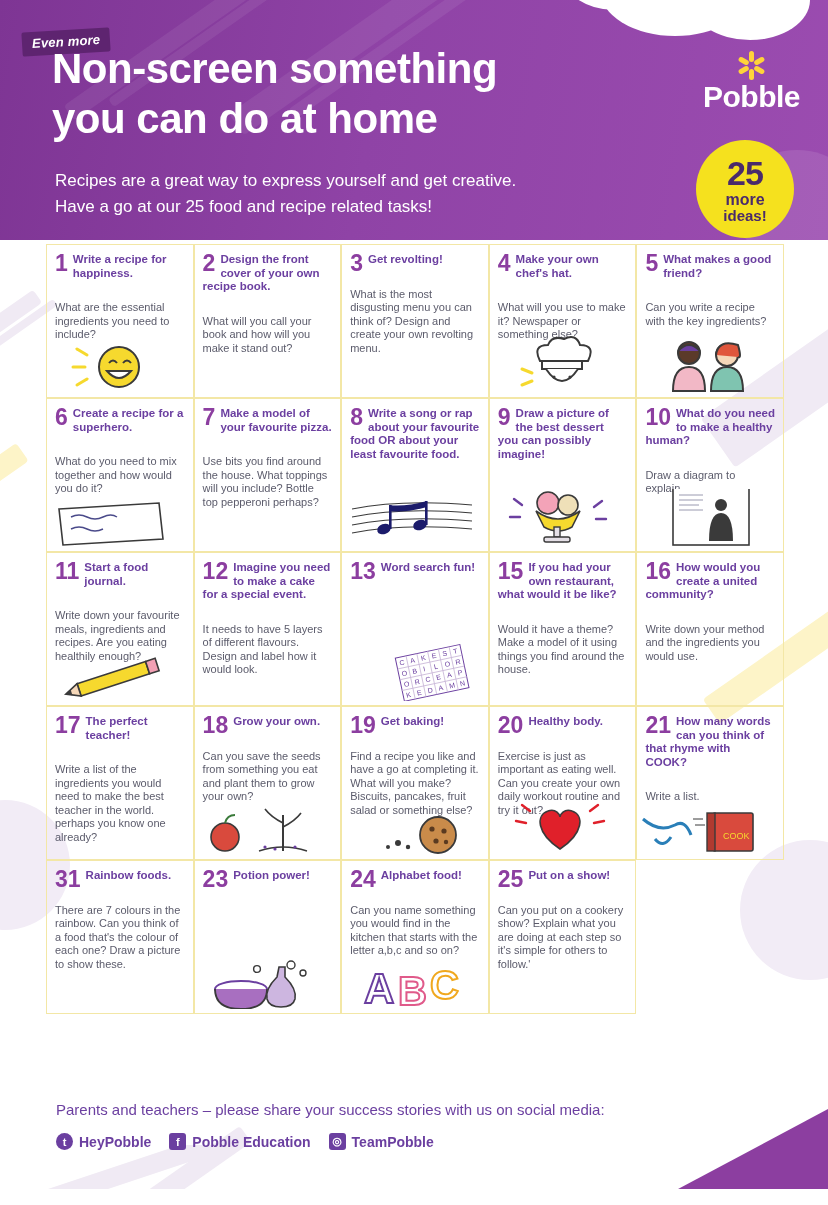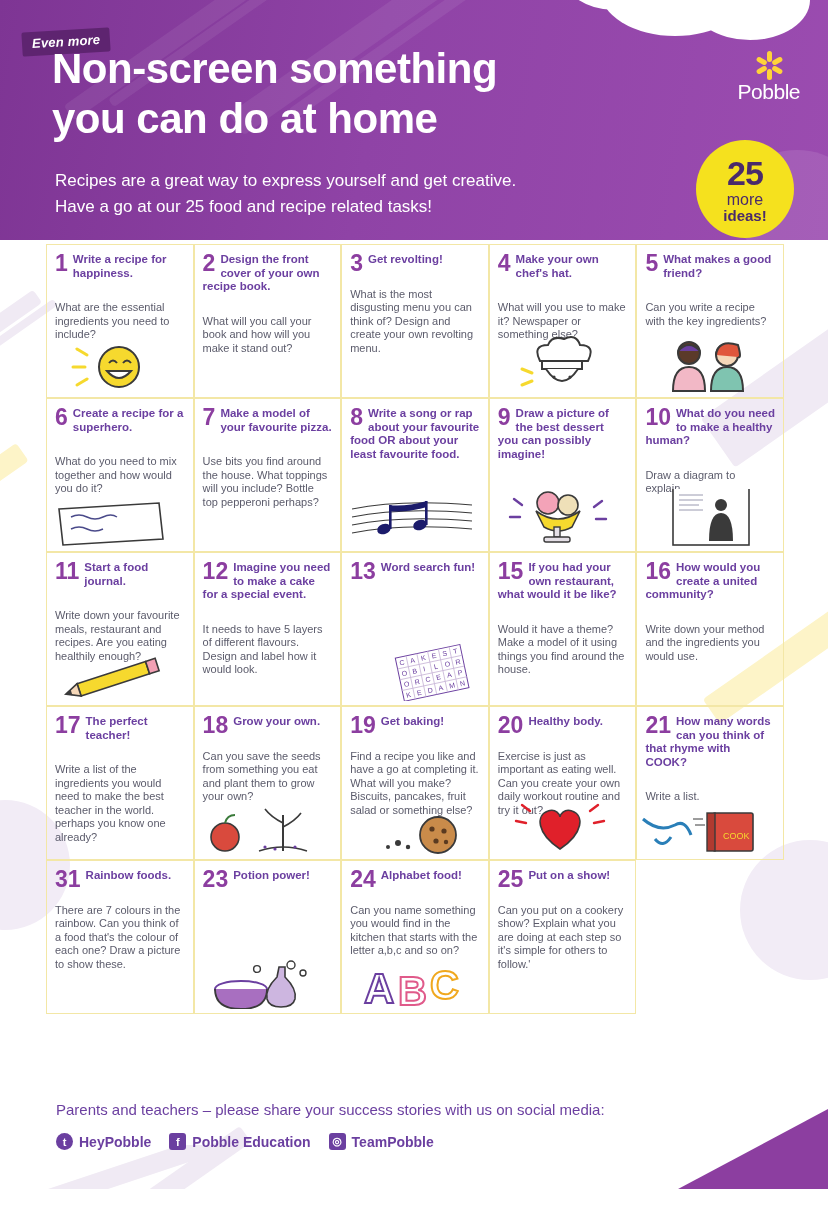--- a/index.html
+++ b/index.html
@@ -49,30 +49,30 @@
   }
   .logo{
     position:absolute;right:28px;top:52px;
     color:#ffffff;text-align:center;
   }
   .logo .mark{position:relative;height:26px;width:60px;margin:0 auto 2px auto;}
   .logo .mark span{
     position:absolute;display:block;width:5px;height:11px;border-radius:3px;background:#ffd33a;
     left:28px;top:8px;transform-origin:50% 50%;
   }
-  .logo .word{font-size:21px;font-weight:normal;letter-spacing:-.5px;}
+  .logo .word{font-size:30px;font-weight:bold;letter-spacing:-.5px;}
   .badge{
     position:absolute;right:34px;top:140px;
     width:98px;height:98px;border-radius:50%;
     background:#f5e11e;color:#4a2a6b;
     display:flex;flex-direction:column;align-items:center;justify-content:center;
     line-height:1;
   }
   .badge .num{font-size:34px;font-weight:bold;letter-spacing:-1px;}
-  .badge .l1{font-size:16px;font-weight:normal;margin-top:2px;}
+  .badge .l1{font-size:16px;font-weight:bold;margin-top:2px;}
   .badge .l2{font-size:15px;font-weight:bold;}
   
   .bg-deco{position:absolute;overflow:hidden;left:0;top:240px;width:828px;height:965px;}
   .d-stripe{position:absolute;background:#f0eaf4;transform:rotate(55deg);border-radius:4px;}
   .d-yellow{position:absolute;background:#fdf4c8;transform:rotate(55deg);border-radius:4px;}
   .d-circle{position:absolute;border-radius:50%;background:#f2ecf6;}
   
   .grid{
     position:absolute;left:46px;top:244px;width:738px;
     display:grid;grid-template-columns:repeat(5,1fr);
@@ -313,21 +313,21 @@
             <line x1="42" y1="21" x2="66" y2="21"></line>
         </g>
         <circle cx="84" cy="16" r="6" fill="#3a3a3a"></circle>
         <path d="M72 52 q0 -28 12 -28 q12 0 12 28 z" fill="#3a3a3a"></path>
       </svg>
     </div>
 
     <div class="cell">
       <div class="n">11</div>
       <div class="h">Start a food journal.</div>
-      <div class="t">Write down your favourite meals, restaurant and recipes. Are you eating healthily enough?</div>
+      <div class="t">Write down your favourite meals, ingredients and recipes. Are you eating healthily enough?</div>
       <svg class="art" viewBox="0 0 140 58">
         <g transform="rotate(-18 70 34)">
           <rect x="30" y="28" width="72" height="13" fill="#f6d92e" stroke="#3a3a3a" stroke-width="1.6"></rect>
           <path d="M30 28 L16 34.5 L30 41 z" fill="#f5d7b8" stroke="#3a3a3a" stroke-width="1.6"></path>
           <path d="M22 31.5 L16 34.5 L22 37.5 z" fill="#3a3a3a"></path>
           <rect x="102" y="28" width="10" height="13" fill="#f2a0b4" stroke="#3a3a3a" stroke-width="1.6"></rect>
         </g>
       </svg>
     </div>
 

